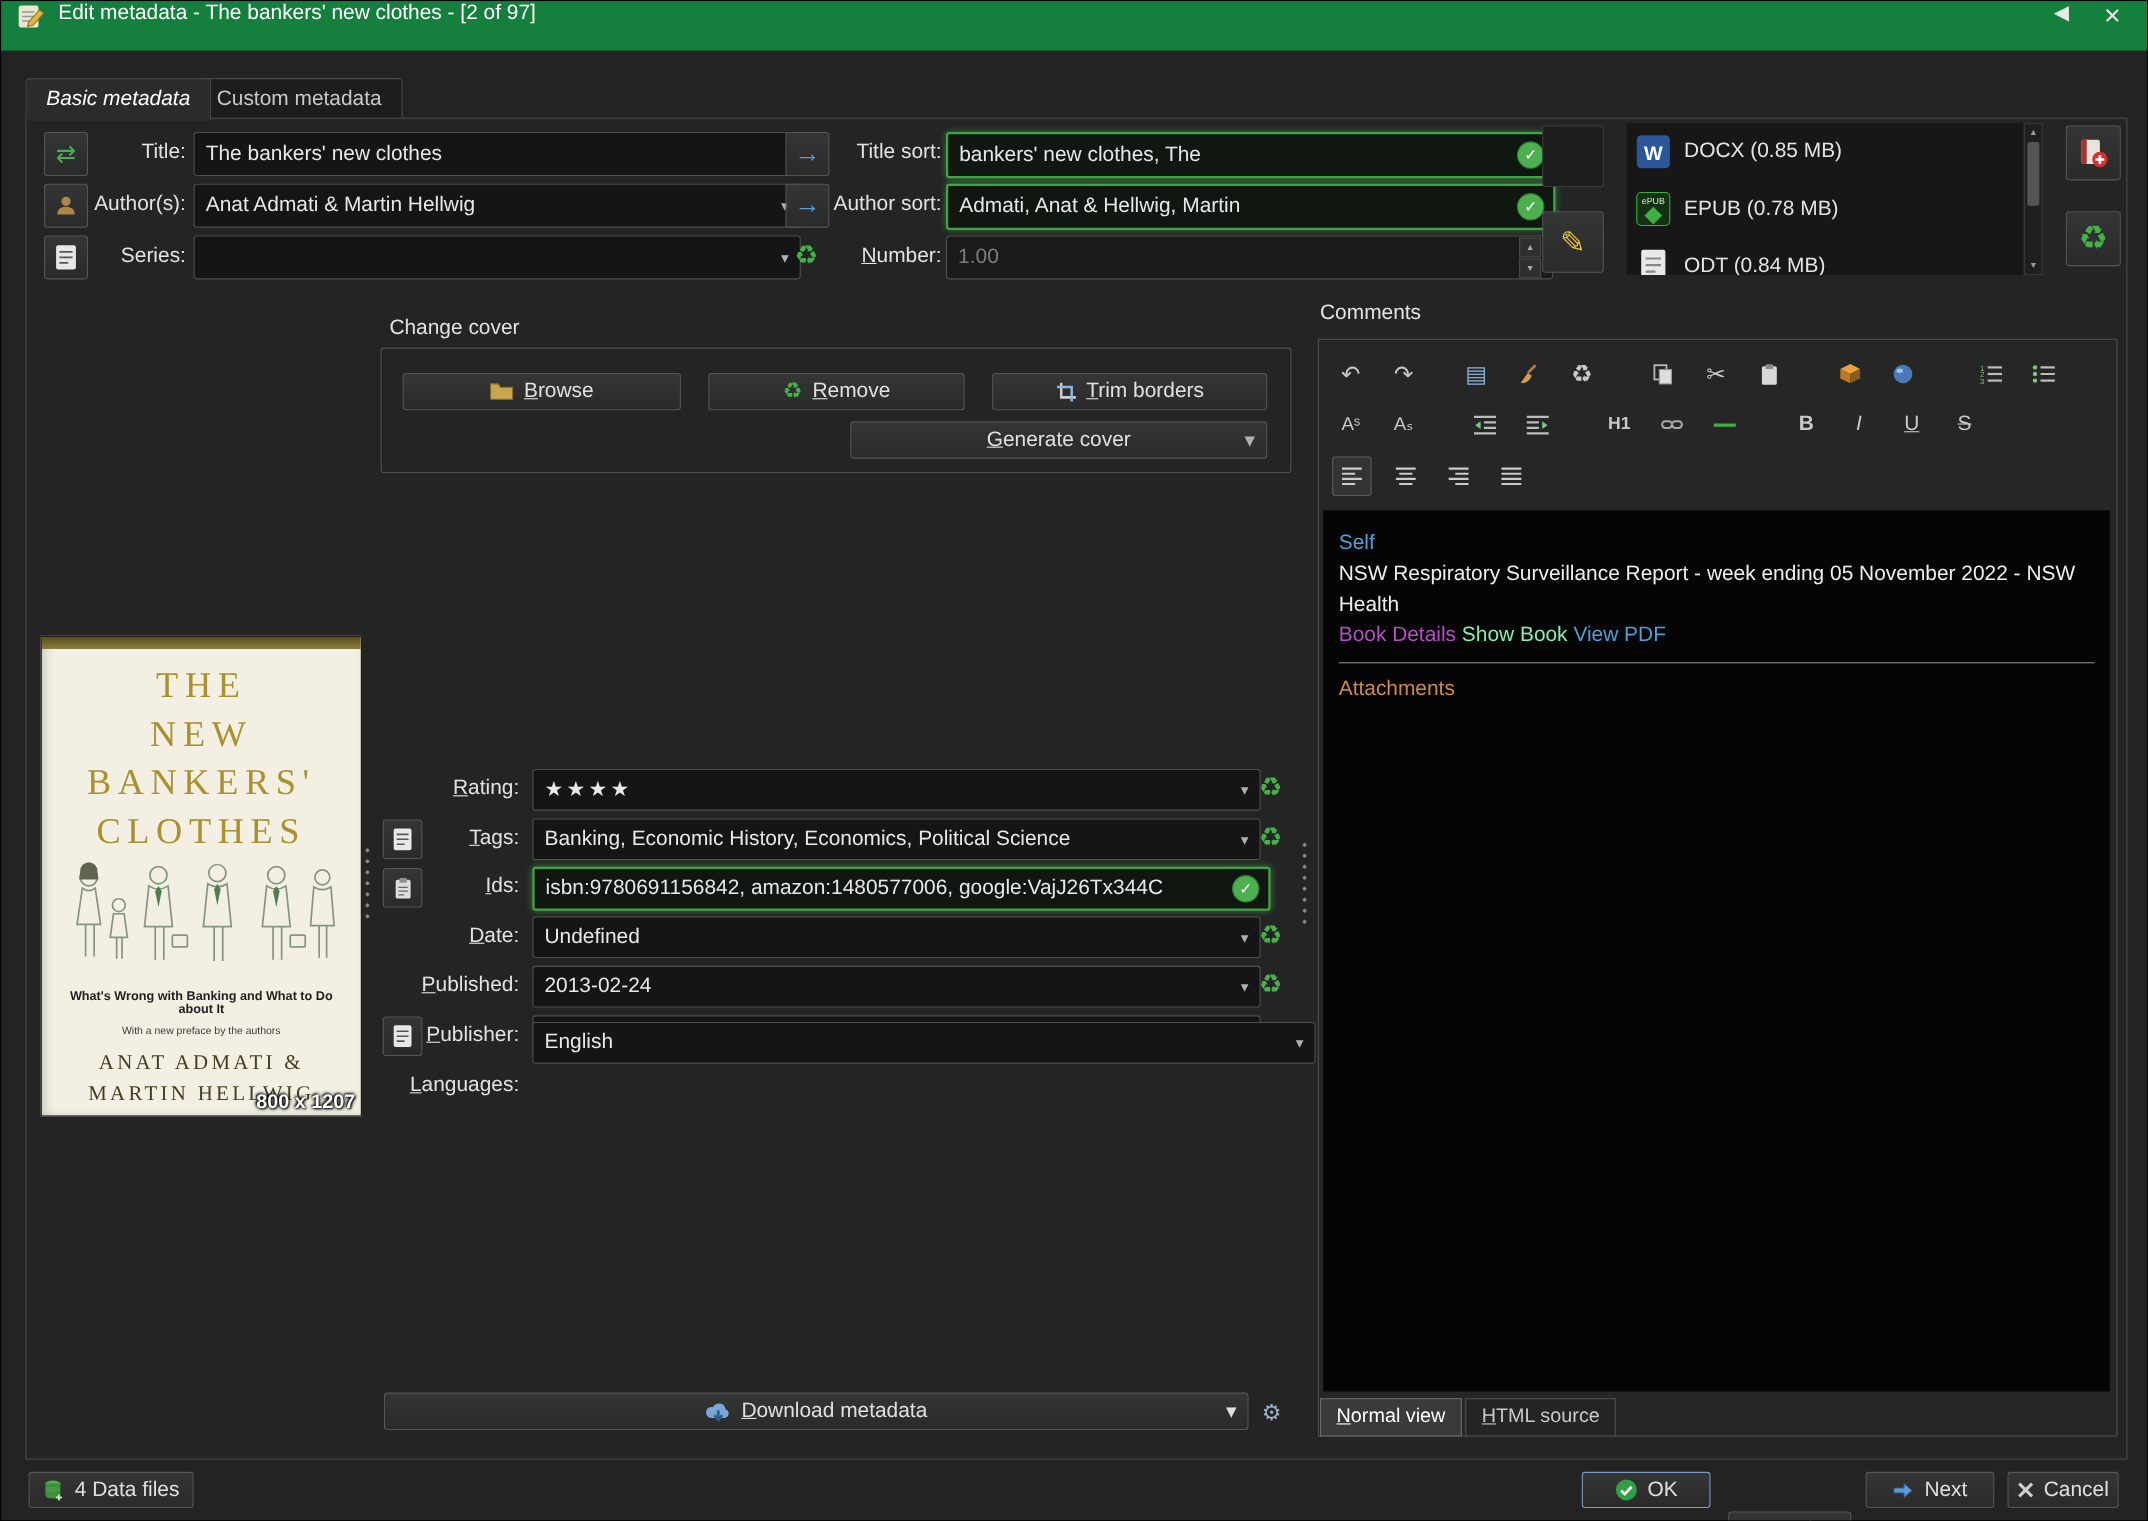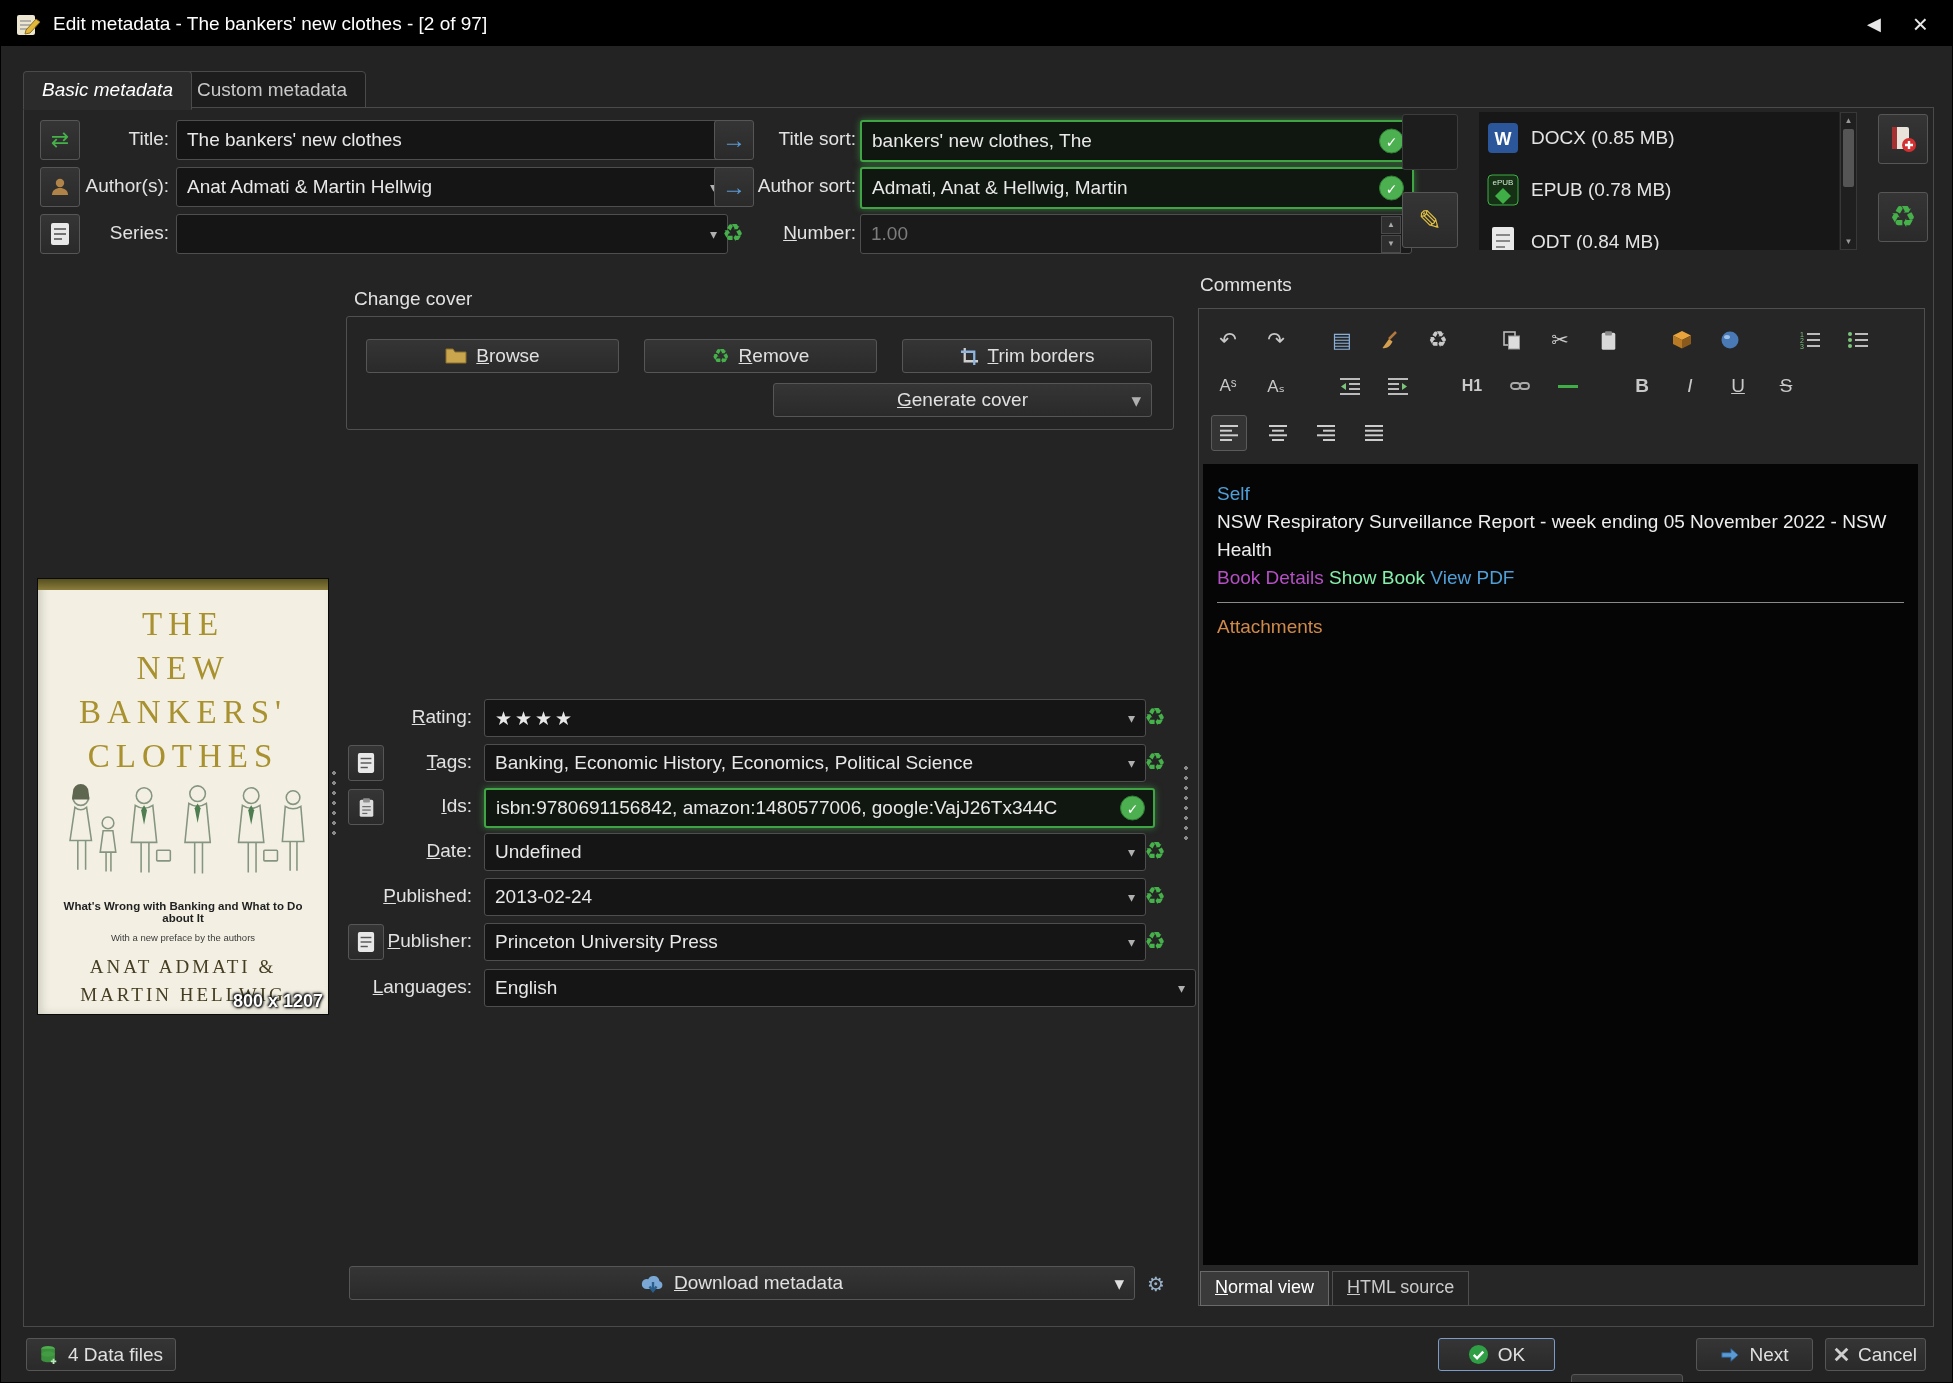--- a/index.html
+++ b/index.html
@@ -1,20 +1,20 @@
 <!DOCTYPE html>
 <html><head>
 <meta charset="utf-8">
 <style>
   html,body{margin:0;padding:0;background:#111;}
   body{font-family:"Liberation Sans","DejaVu Sans",sans-serif;}
   #root{position:relative;width:1953px;height:1383px;background:#232323;color:#ddd;overflow:hidden;border:1px solid #000;box-sizing:border-box;}
   .abs{position:absolute;box-sizing:border-box;}
   
-  .titlebar{position:absolute;top:0;left:0;right:0;height:45px;background:#000000;display:flex;align-items:center;padding:0 14px;gap:12px;box-sizing:border-box;}
+  .titlebar{position:absolute;top:0;left:0;right:0;height:45px;background:#15803d;display:flex;align-items:flex-start;padding:0 14px;gap:12px;box-sizing:border-box;}
   .tb-title{color:#fff;font-size:19px;flex:1;}
   .tb-ctl{color:#e8e8e8;font-size:18px;cursor:default;padding:0 10px;}
   .tb-close{font-size:26px;line-height:26px;}
   
   .tab{position:absolute;top:70px;height:37px;line-height:35px;padding:0 18px;font-size:19px;border:1px solid #4a4a4a;border-top-left-radius:4px;border-top-right-radius:4px;color:#c9c9c9;background:#1d1d1d;}
   .tab.active{background:#2b2b2b;color:#fff;font-style:italic;border-bottom:1px solid #2b2b2b;z-index:3;}
   #page{position:absolute;left:22px;top:106px;width:1909px;height:1218px;border:1px solid #4a4a4a;background:#242424;}
   
   .lbl{position:absolute;font-size:19px;color:#e2e2e2;text-align:right;}
   .lblT{line-height:38px;height:38px;}
@@ -367,21 +367,21 @@
     <div class="lbl lblM mn" style="left:348px;top:815px;width:100px;">Publisher:</div>
     <div class="field" style="left:460px;top:815px;width:640px;height:36px;">
       <span class="val">Princeton University Press</span>
       <span class="dd">▾</span>
     </div>
     <div class="iconbtn" style="left:1113px;top:815px;width:36px;height:36px;">
         <span class="rec">♻</span>
       </div>
 
     <div class="lbl lblM mn" style="left:348px;top:861px;width:100px;">Languages:</div>
-    <div class="field" style="left:460px;top:861px;width:690px;height:36px;align-items:center;">
+    <div class="field" style="left:460px;top:821px;width:690px;height:36px;align-items:center;">
       <span class="val">English</span>
       <span class="dd">▾</span>
     </div>
 
     <div class="btn abs" style="left:325px;top:1158px;width:786px;height:34px;position:absolute;">
       <span>
           <svg width="24" height="19" viewBox="0 0 24 19">
             <path d="M6 15 a5 5 0 1 1 1.2-9.8 a6 6 0 0 1 11.3 2 a4 4 0 0 1 -.5 7.8z" fill="#7aa7d6"></path>
             <path d="M12 8v7" stroke="#2b5d8a" stroke-width="2.4"></path>
             <path d="M8.5 12.5 L12 17 l3.5-4.5" fill="none" stroke="#2b5d8a" stroke-width="2.4"></path>

